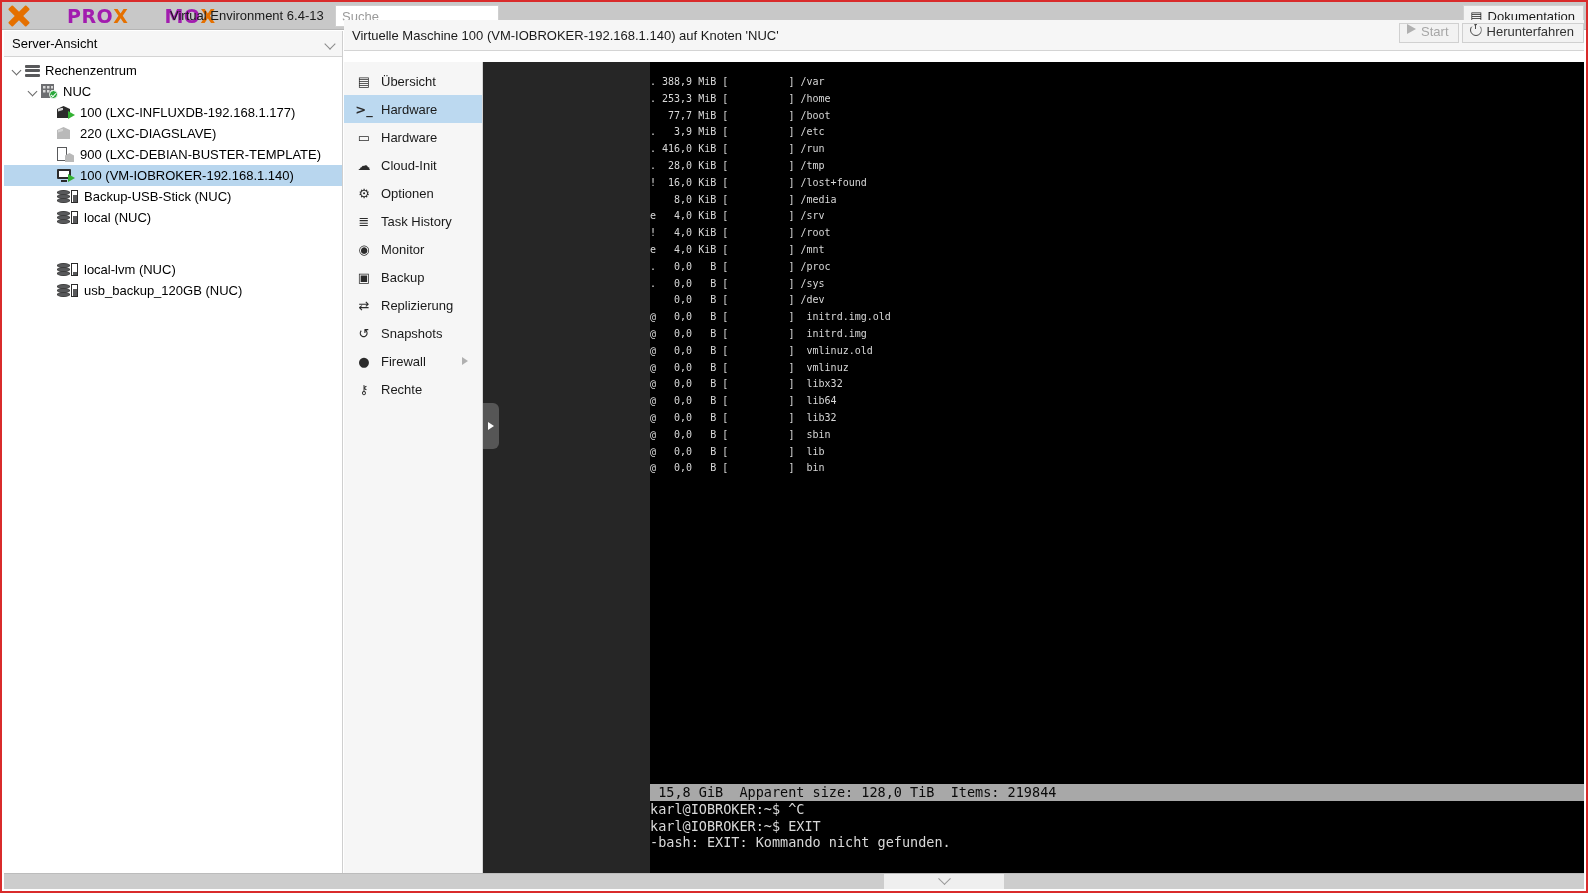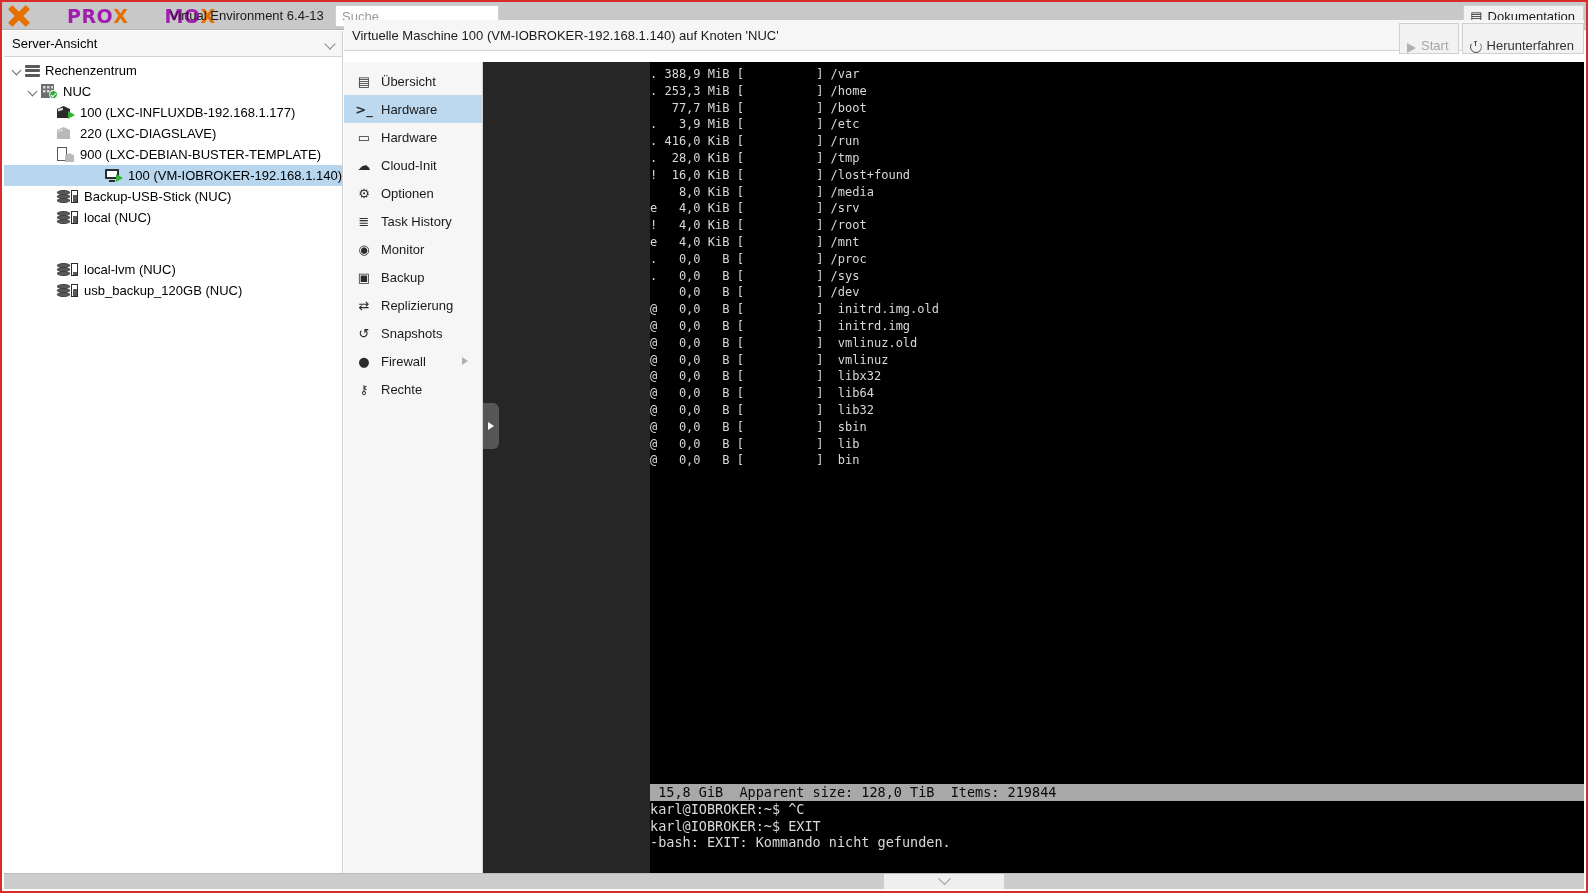--- a/index.html
+++ b/index.html
@@ -97,21 +97,21 @@
     border-bottom: 1.6px solid #8a8a8a;
     transform: rotate(45deg);
   }
   #tree { padding-top: 3px; }
   .tree-row {
     height: 21px;
     display: flex; align-items: center;
     font-size: 13px; color: #000;
     white-space: nowrap;
   }
-  .tree-row.selected { background: #b8d6ee; justify-content: flex-end; }
+  .tree-row.selected { background: #b8d6ee; }
   .tree-row .expander {
     width: 11px; height: 11px; margin-right: 2px;
     position: relative; flex: none;
   }
   .tree-row .expander::after {
     content: ""; position: absolute; left: 1px; top: 2px;
     width: 6px; height: 6px;
     border-right: 1.4px solid #6a6a6a;
     border-bottom: 1.4px solid #6a6a6a;
     transform: rotate(45deg);
@@ -240,22 +240,22 @@
     position: absolute; left: 342px; top: 18px; right: 2px; height: 31px;
     background: #f6f6f6; border-bottom: 1px solid #d4d4d4;
     display: flex; align-items: center;
   }
   #content-title { padding-left: 8px; font-size: 13px; color: #1a1a1a; }
   #header-buttons {
     position: absolute; right: 0; top: 3px;
     display: flex; gap: 3px;
   }
   .hdr-btn {
-    height: 31px; padding: 0 9px 0 7px;
-    display: flex; align-items: flex-end; gap: 5px;
+    height: 20px; padding: 0 9px 0 7px;
+    display: flex; align-items: flex-start; gap: 5px;
     background: #f2f2f2; border: 1px solid #d0d0d0;
     font-size: 13px; color: #333; white-space: nowrap;
   }
   .hdr-btn.disabled { color: #a6a6a6; }
   .play-tri {
     width: 0; height: 0;
     border-left: 9px solid #b0b0b0;
     border-top: 5.5px solid transparent;
     border-bottom: 5.5px solid transparent;
   }
@@ -321,24 +321,24 @@
   }
   #collapse-handle .tri {
     width: 0; height: 0;
     border-left: 6px solid #ffffff;
     border-top: 4px solid transparent;
     border-bottom: 4px solid transparent;
   }
   #term-screen {
     position: absolute; left: 167px; top: 0; right: 0; bottom: 0;
     font-family: "DejaVu Sans Mono", monospace;
-    font-size: 12px; line-height: 16.8px;
+    font-size: 10px; line-height: 16.8px;
     color: #d8d8d8;
     white-space: pre;
-    padding-top: 4px;
+    padding-top: 12px;
   }
   #term-screen .ncdu-row { height: 16.8px; }
   #term-statusbar {
     position: absolute; left: 167px; right: 0; top: 722px;
     height: 17px;
     background: #a8a8a8; color: #0a0a0a;
     font-family: "DejaVu Sans Mono", monospace;
     font-size: 13.5px; line-height: 17px;
     white-space: pre; overflow: hidden;
   }

